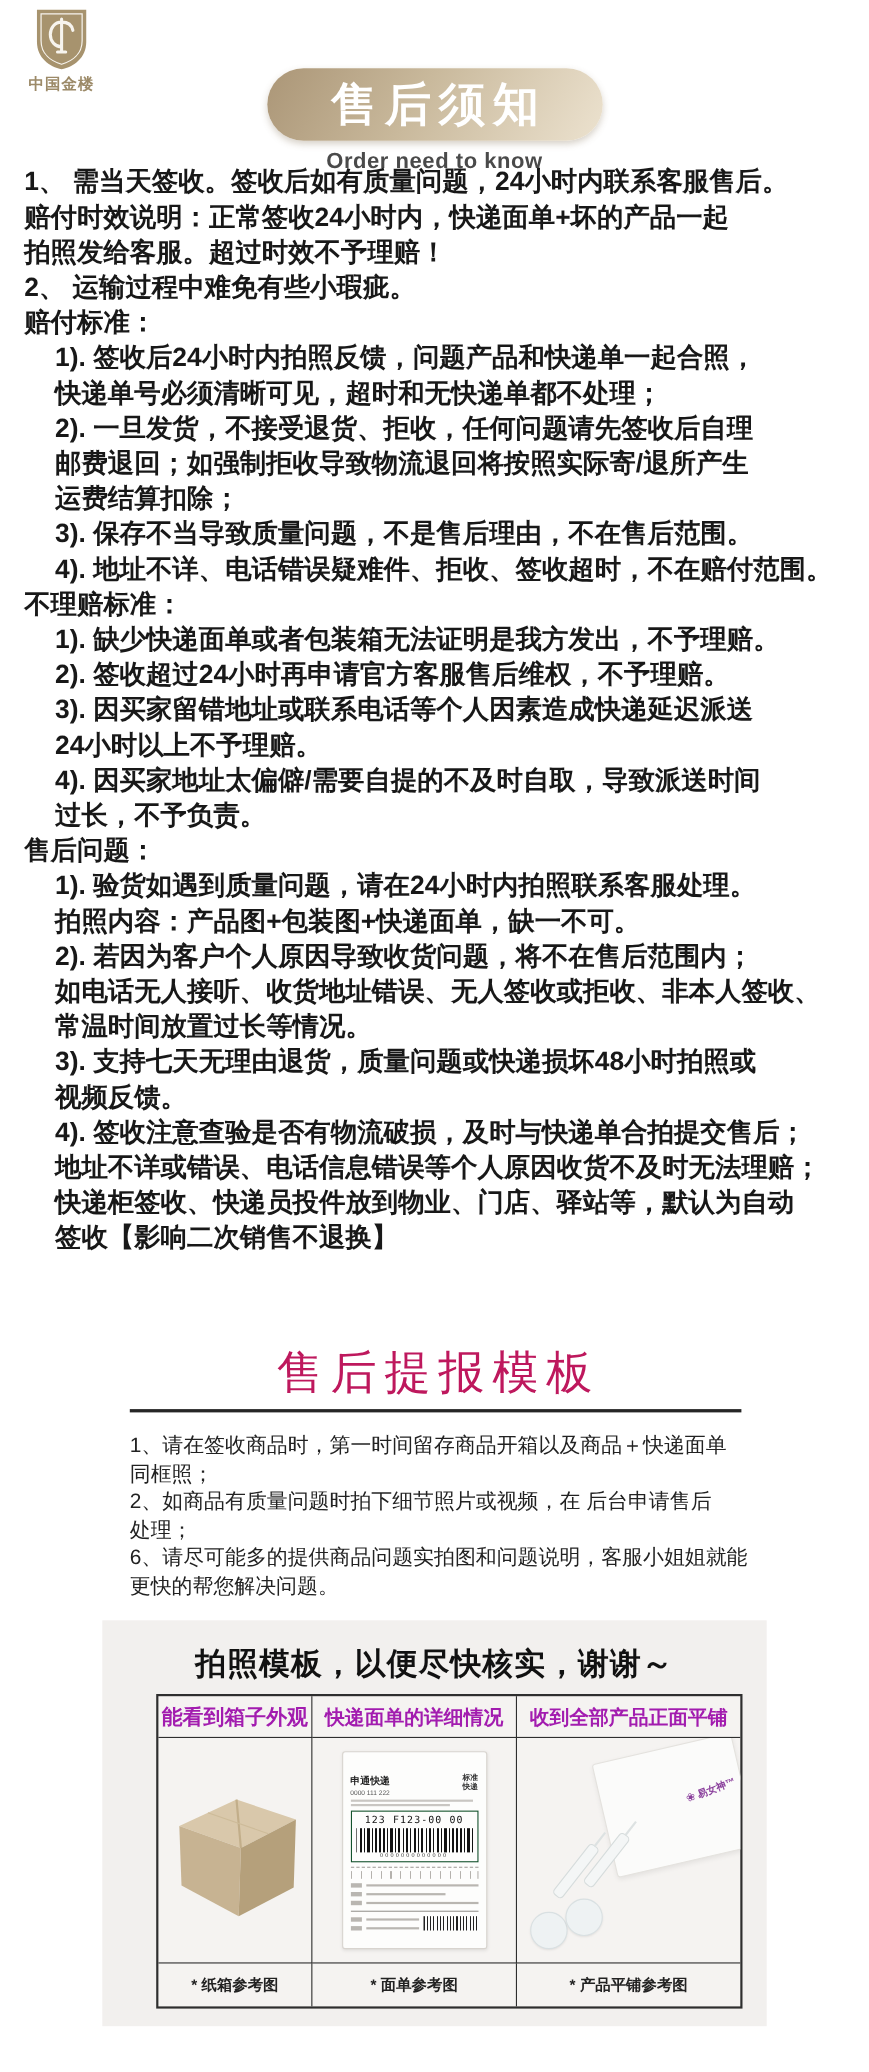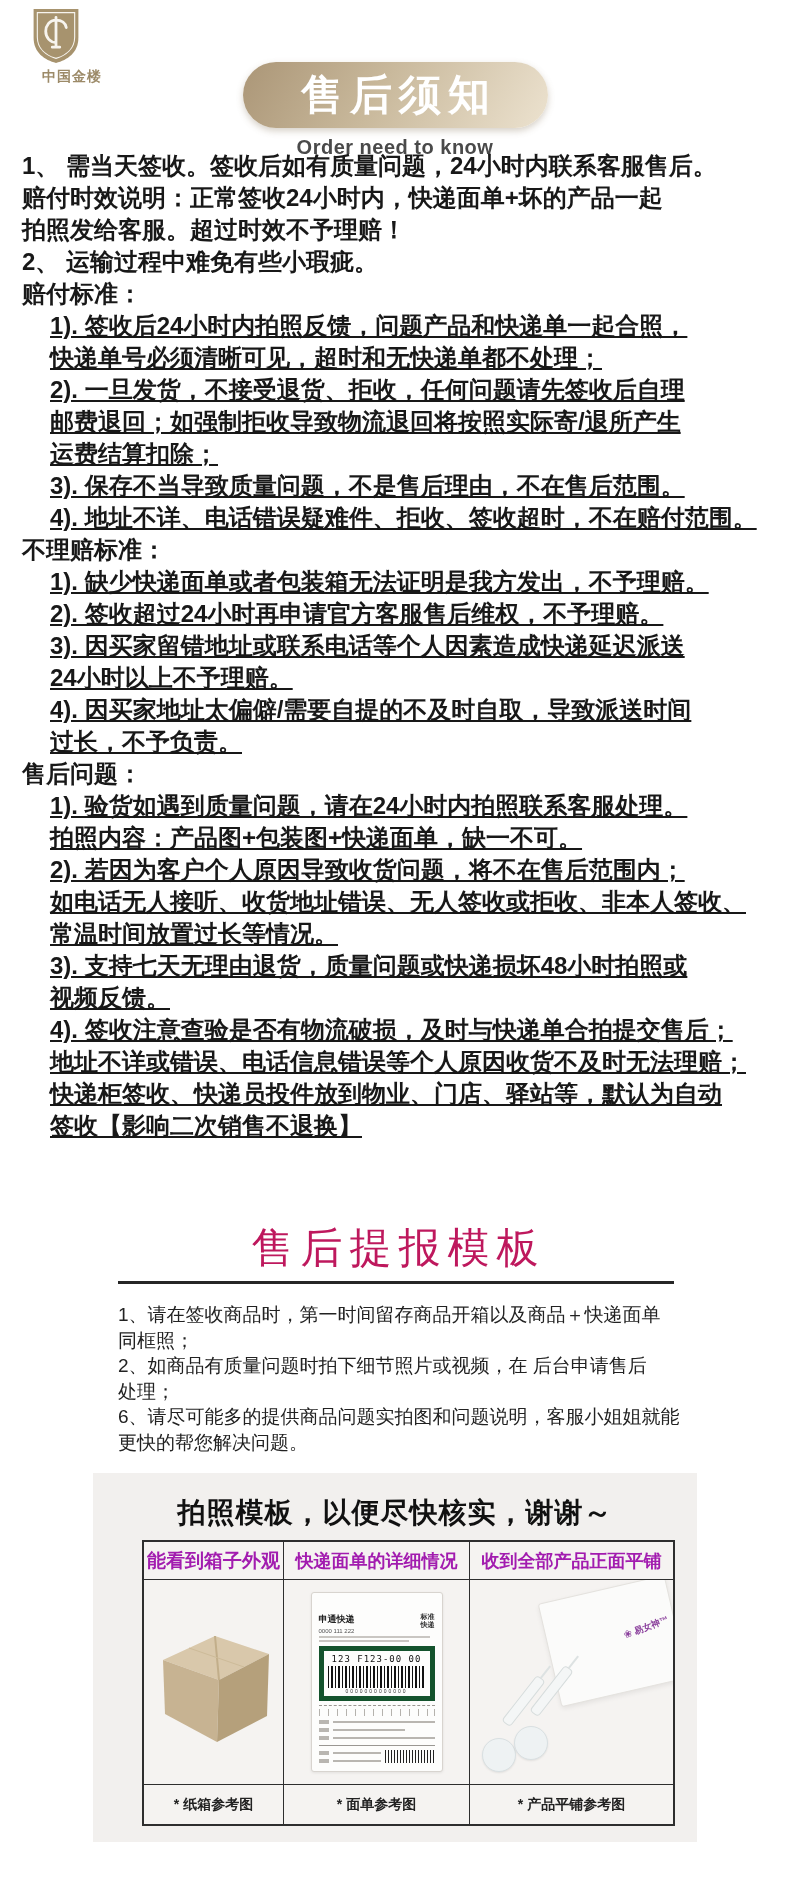--- a/index.html
+++ b/index.html
@@ -1,36 +1,36 @@
 <!DOCTYPE html>
 <html><head>
 <meta charset="utf-8">
 <style>
   html,body{margin:0;padding:0;background:#fff;}
   .page{position:relative;width:790px;height:1884px;overflow:hidden;background:#fff;
         font-family:"Liberation Sans","DejaVu Sans",sans-serif;color:#151515;}
 
   
-  .logo{position:absolute;left:10px;top:6px;width:92px;text-align:right;}
+  .logo{position:absolute;left:10px;top:6px;width:92px;text-align:center;}
   .logo svg{display:block;margin:0 auto;}
   .logo .brand{margin-top:2px;font-size:14px;letter-spacing:1px;color:#9c8a68;font-weight:600;}
 
   
   .banner{position:absolute;left:243px;top:62px;width:305px;height:66px;border-radius:33px;
           background:linear-gradient(120deg,#ab9677 0%,#c9b99c 45%,#ece2cf 100%);
           box-shadow:0 3px 7px rgba(120,100,70,.30);
           display:flex;align-items:center;justify-content:center;}
   .banner .title{color:#fff;font-size:42px;font-weight:bold;letter-spacing:7px;text-indent:7px;}
   .subtitle{position:absolute;left:0;top:136px;width:790px;text-align:center;
             font-size:20px;font-weight:600;color:#4a4a4a;letter-spacing:.5px;}
 
   
   .notice{position:absolute;left:22px;top:150px;width:762px;}
   .nline{margin:0;font-size:24px;line-height:32px;font-weight:600;color:#181818;white-space:nowrap;}
-  .nline[data-indent="l1"]{padding-left:28px;text-decoration:underline;}
+  .nline[data-indent="l1"]{padding-left:28px;}
 
   
   .tpl-title{position:absolute;left:0;top:1220px;width:790px;text-align:center;
              font-size:42px;font-weight:500;color:#be185d;letter-spacing:7px;text-indent:7px;}
   .tpl-divider{position:absolute;left:118px;top:1281px;width:556px;height:3px;background:#262626;}
   .tpl-list{position:absolute;left:118px;top:1302px;width:600px;}
   .tline{margin:0;font-size:19px;line-height:25.5px;font-weight:500;color:#222;white-space:nowrap;}
 
   
   .photo-box{position:absolute;left:93px;top:1473px;width:604px;height:369px;background:#f2f0ee;}
@@ -48,21 +48,21 @@
 
   
   .label-photo{width:132px;height:180px;background:#fdfdfc;border:1px solid #d8d4cf;border-radius:3px;
                box-shadow:0 1px 3px rgba(0,0,0,.08);padding:20px 7px;box-sizing:border-box;}
   .lp-head{display:flex;justify-content:space-between;align-items:flex-start;}
   .lp-courier{font-size:9px;font-weight:bold;color:#222;}
   .lp-no{font-size:6px;color:#555;margin-top:2px;}
   .lp-tags{text-align:right;font-size:7px;font-weight:bold;color:#333;line-height:8px;}
   .lp-addr{margin-top:2px;}
   .lp-addr .ln{height:2px;background:#c9c6c2;margin-top:2px;}
-  .lp-codebox{border:5px solid #14532d;margin-top:4px;padding:3px 4px 2px;}
+  .lp-codebox{border:1px solid #14532d;margin-top:4px;padding:3px 4px 2px;}
   .lp-code{font-family:"DejaVu Sans Mono","Liberation Mono",monospace;font-size:9px;
            letter-spacing:1px;text-align:center;color:#111;}
   .barcode{height:22px;margin-top:2px;
            background:repeating-linear-gradient(90deg,#111 0 1px,transparent 1px 3px,#111 3px 5px,transparent 5px 7px);}
   .lp-digits{font-size:5px;text-align:center;color:#333;letter-spacing:2px;}
   .lp-sec{border-top:1px dashed #9a9792;margin-top:4px;padding-top:3px;}
   .lp-boxrow{height:7px;background:repeating-linear-gradient(90deg,#b5b2ad 0 1px,transparent 1px 9px);
              border-right:1px solid #b5b2ad;}
   .lp-field{display:flex;align-items:center;margin-top:4px;}
   .lp-field .tag{width:10px;height:4px;background:#b9b6b1;}

